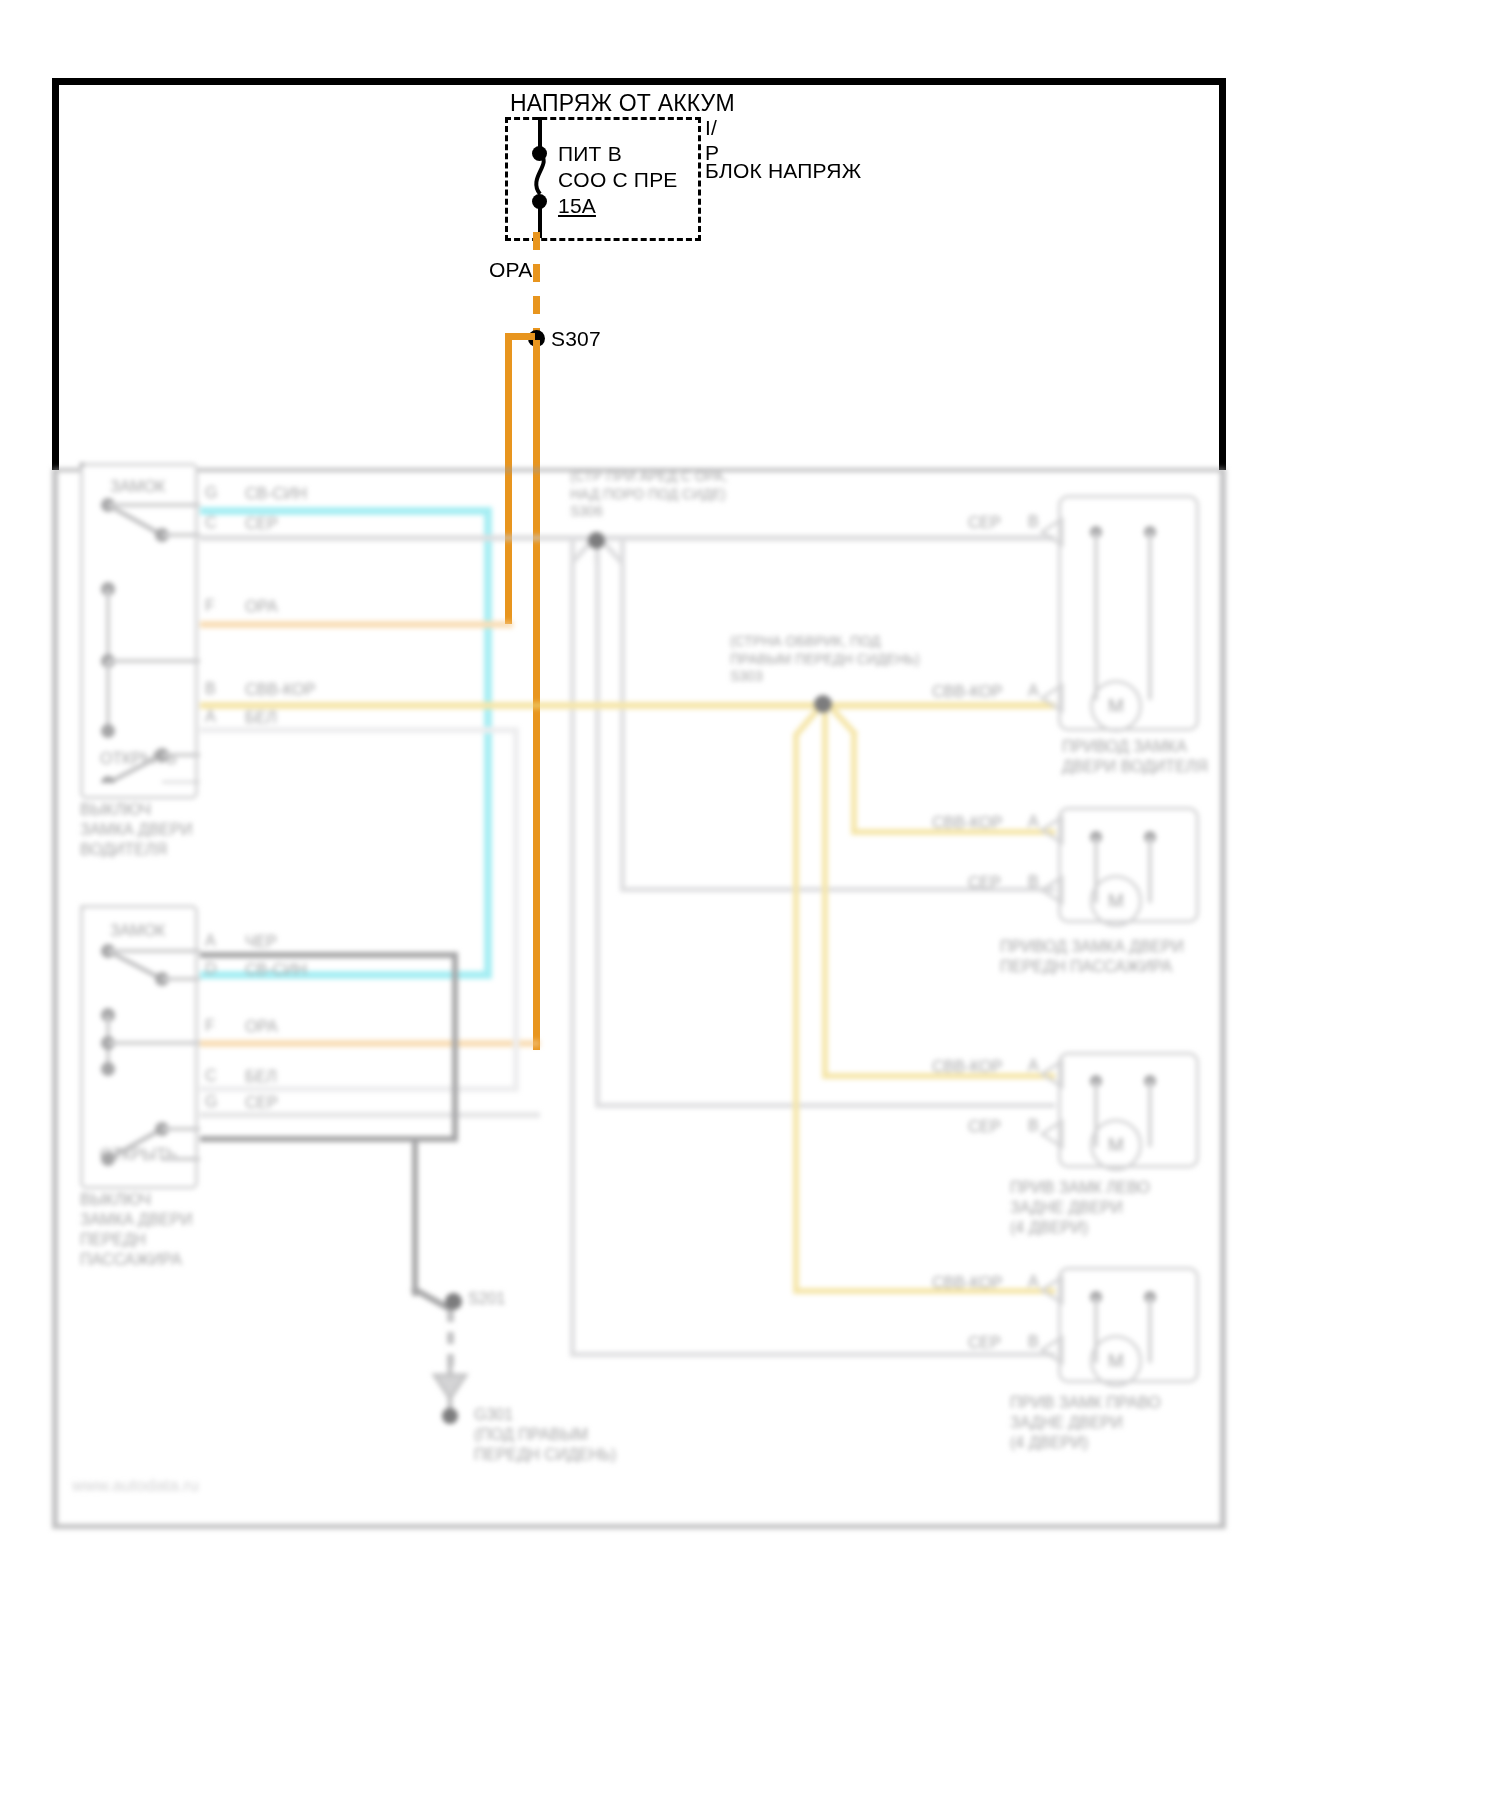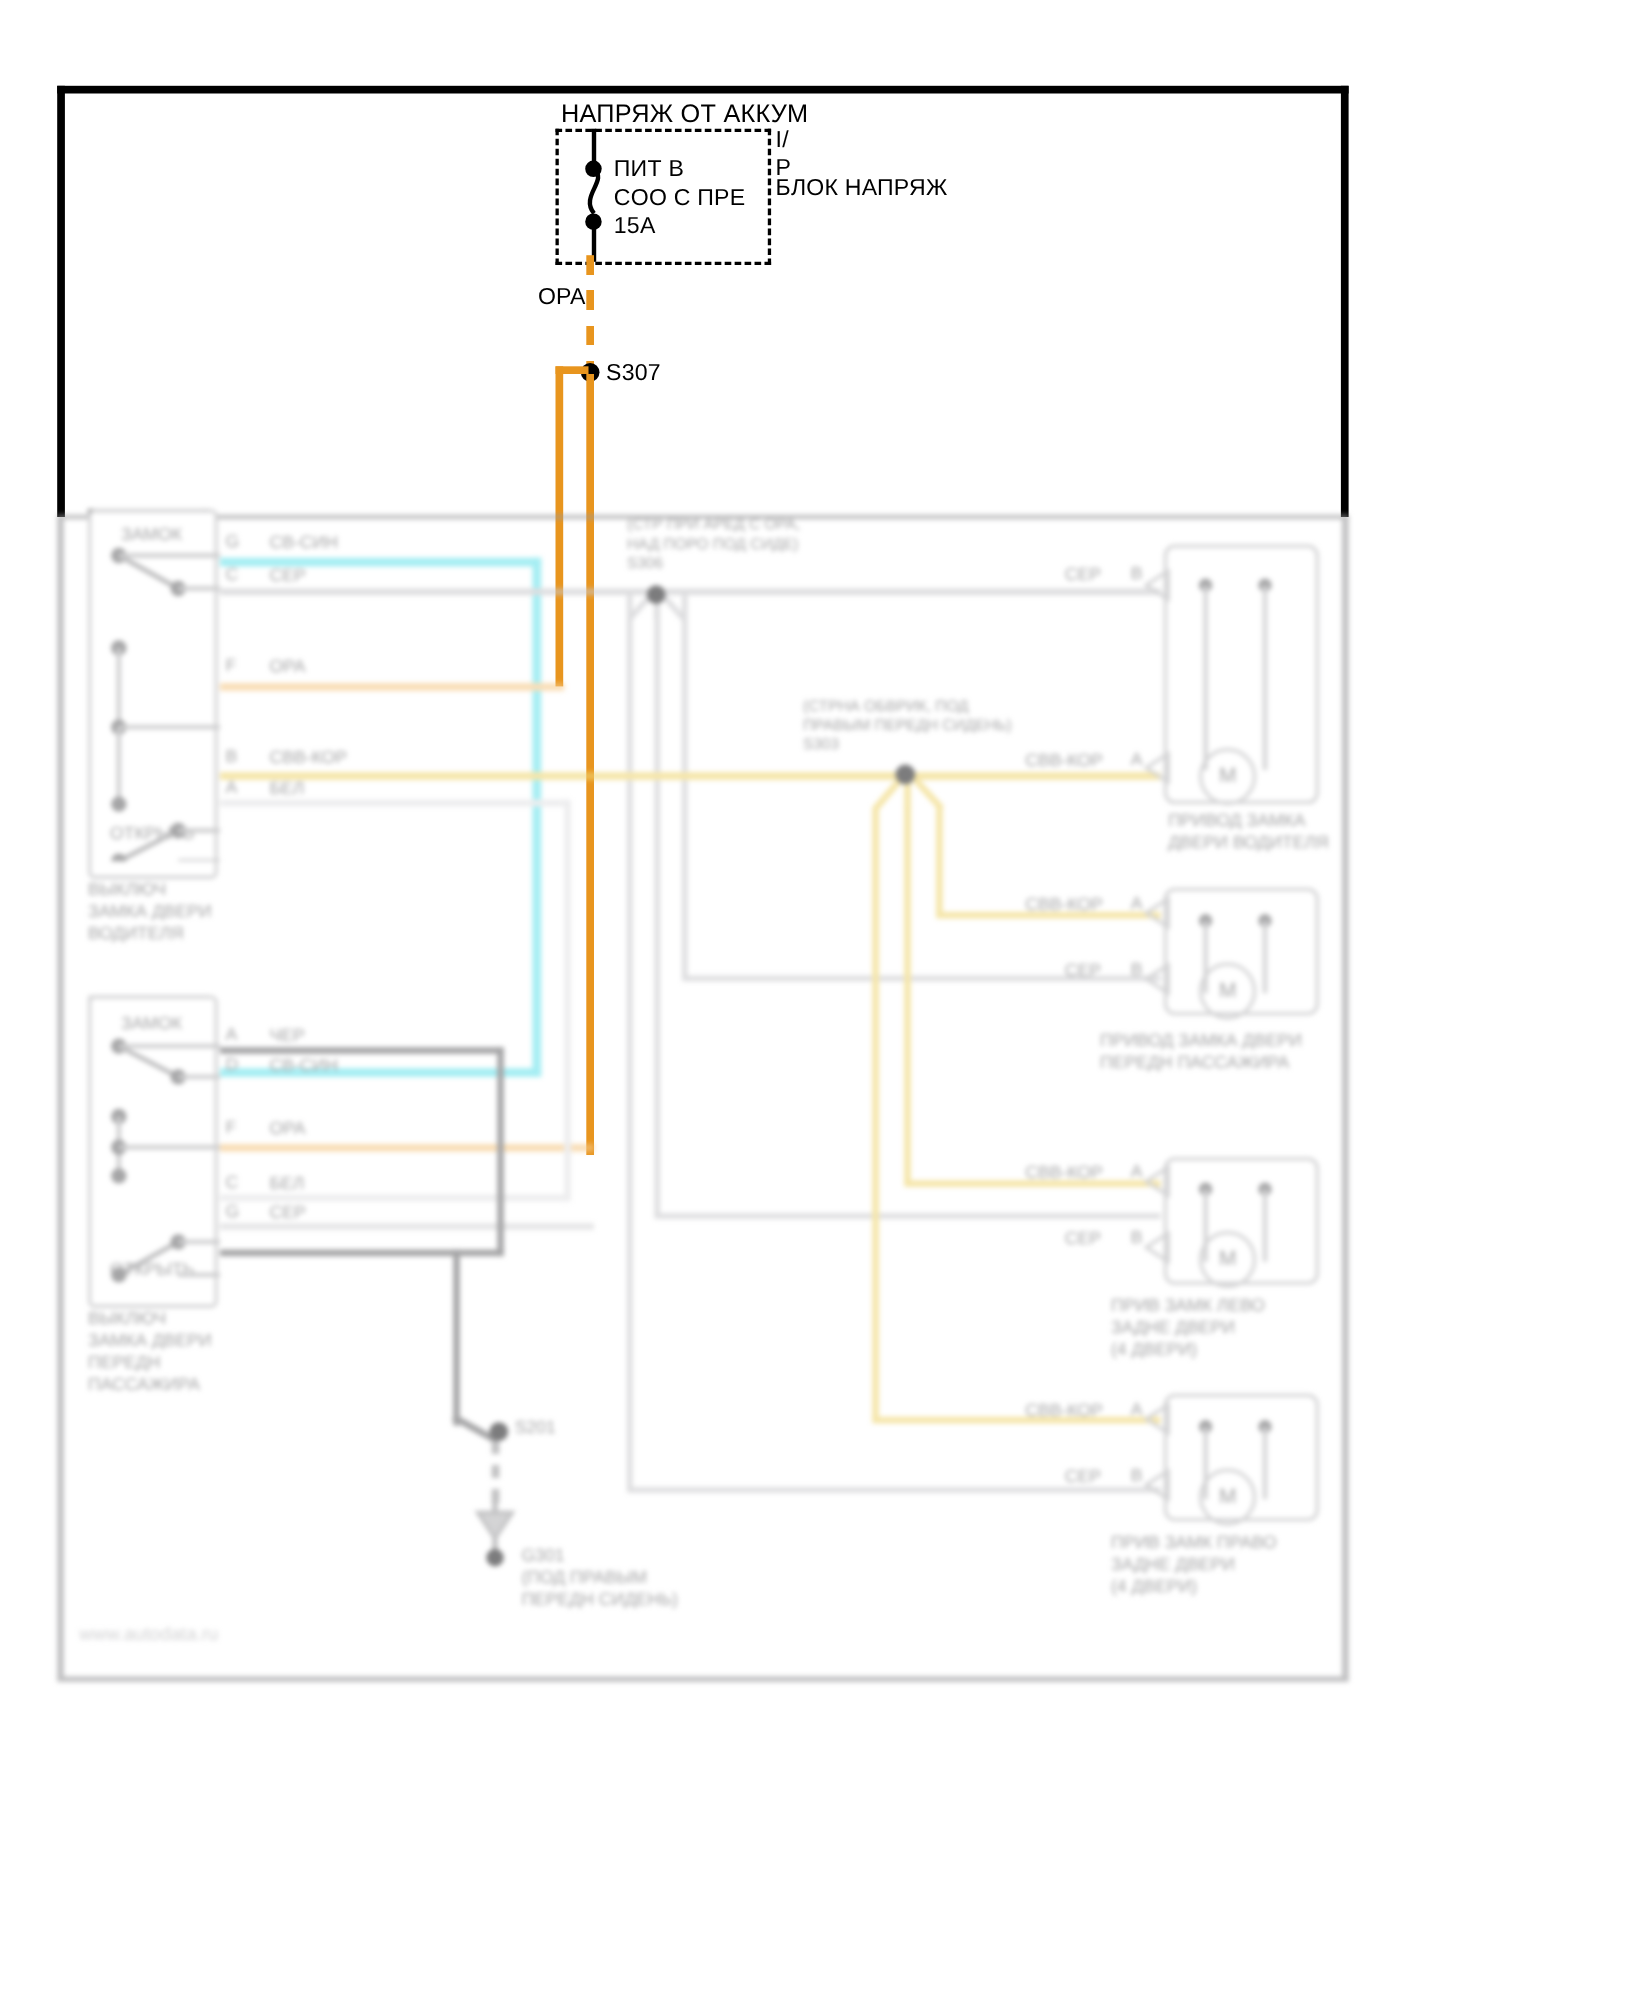--- a/index.html
+++ b/index.html
@@ -59,21 +59,21 @@
   <div class="ln abs" style="left:538px;top:200px;width:4px;height:38px;"></div>
 
   <svg class="abs" style="left:525px;top:148px;" width="34" height="58">
     <path d="M15 6 C 28 16, 2 30, 15 46" stroke="#000" stroke-width="4" fill="none"></path>
   </svg>
   <div class="dot" style="left:532px;top:146px;width:15px;height:15px;"></div>
   <div class="dot" style="left:532px;top:194px;width:15px;height:15px;"></div>
 
   <div class="txt sharp" style="left:558px;top:142px;text-align:center;">ПИТ В</div>
   <div class="txt sharp" style="left:558px;top:168px;">COO С ПРЕ</div>
-  <div class="txt sharp" style="left:558px;top:194px;">15A</div>
+  <div class="txt sharp" style="left:558px;top:194px;text-decoration:underline;">15A</div>
 
   <div class="txt sharp" style="left:705px;top:116px;">I/</div>
   <div class="txt sharp" style="left:705px;top:141px;">P</div>
   <div class="txt sharp" style="left:705px;top:159px;">БЛОК НАПРЯЖ</div>
 
   <div class="wire" style="left:533px;top:232px;width:7px;height:108px;
               background:repeating-linear-gradient(to bottom,#E8951E 0 18px,transparent 18px 32px);"></div>
 
   <div class="txt sharp" style="left:489px;top:258px;">OPA</div>
 

